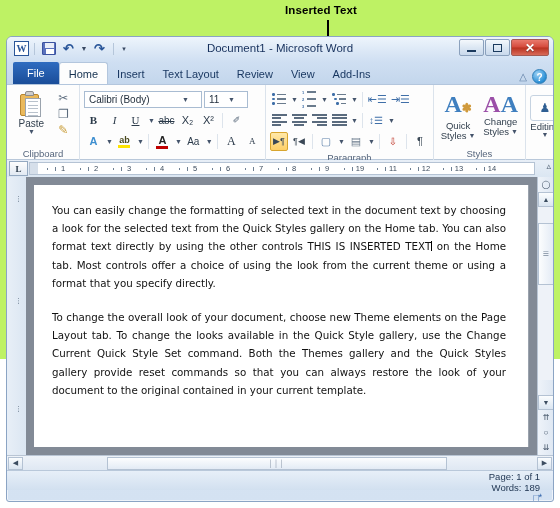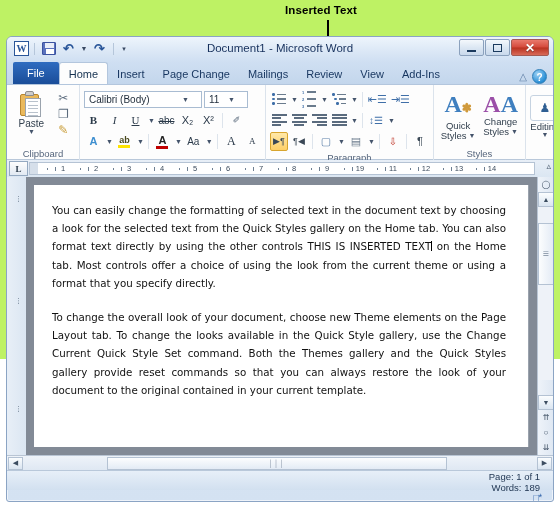--- a/index.html
+++ b/index.html
@@ -312,22 +312,21 @@
         <div class="wbtn close">
             <span class="gl-close">✕</span>
           </div>
       </div>
     </div>
 
     <div class="tabstrip">
       <div class="tab file">File</div>
       <div class="tab active">Home</div>
       <div class="tab">Insert</div>
-      <div class="tab">Page Change</div>
-      <div class="tab">Mailings</div>
+      <div class="tab">Text Layout</div>
       <div class="tab">Review</div>
       <div class="tab">View</div>
       <div class="tab">Add-Ins</div>
       <div class="tab-right">
         <span class="minup">△</span>
         <span class="help-btn">?</span>
       </div>
     </div>
 
     <div class="ribbon">

